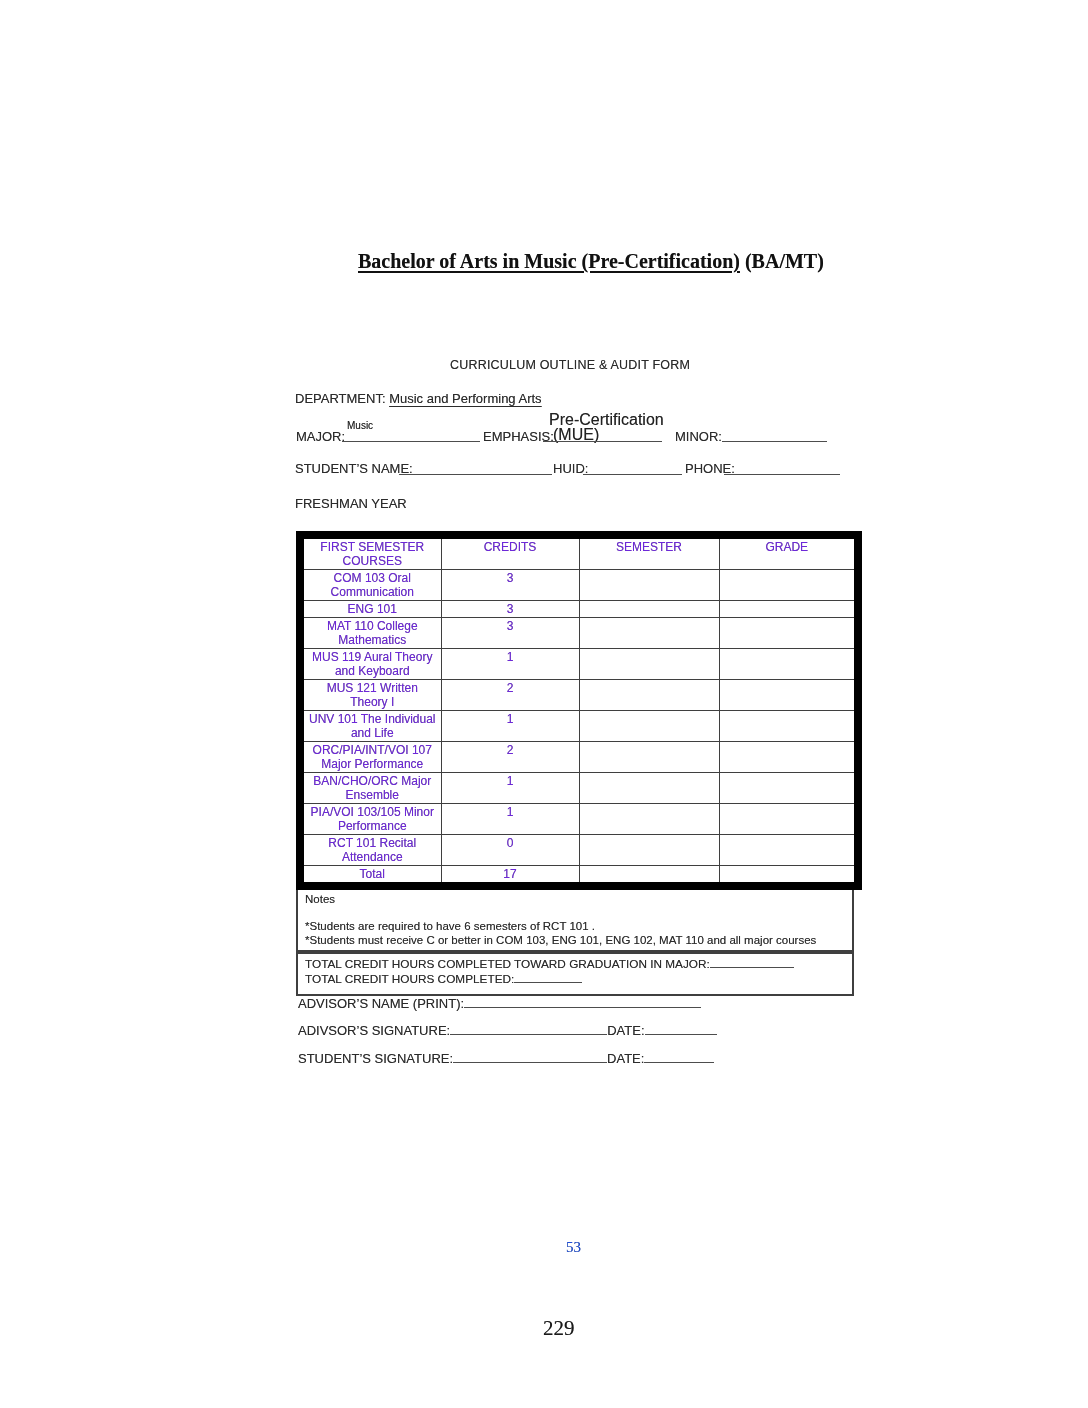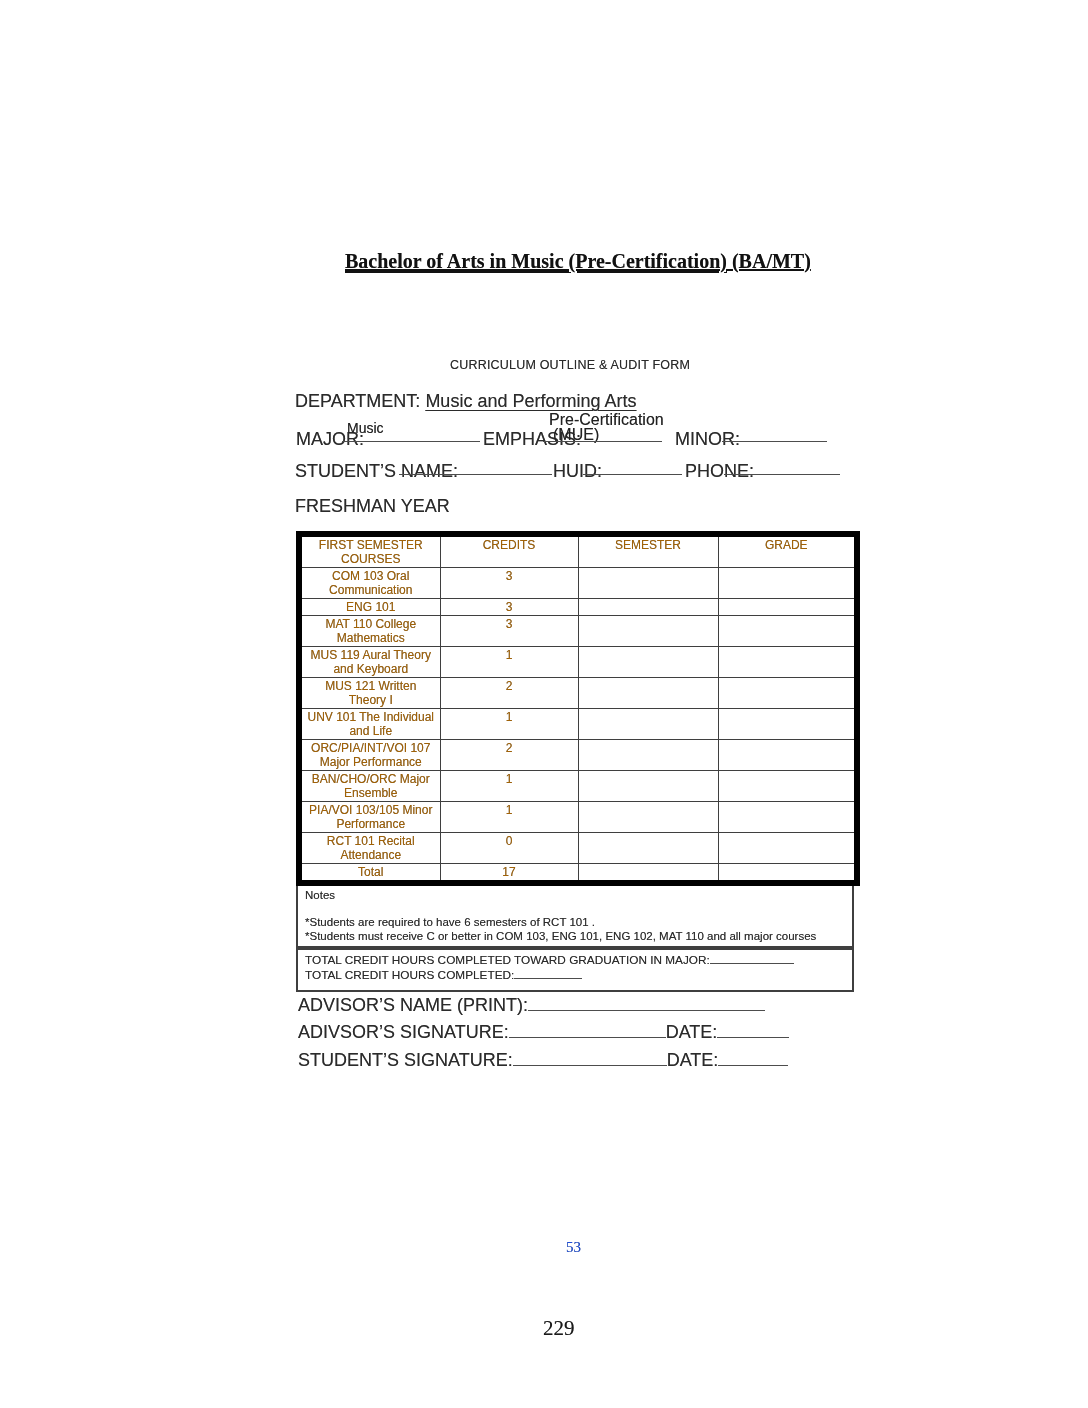--- a/index.html
+++ b/index.html
@@ -2,47 +2,47 @@
 <html><head>
 <meta charset="utf-8">
 <style>
   html,body{margin:0;padding:0;background:#ffffff;}
   .page{position:relative;width:1088px;height:1408px;background:#fff;overflow:hidden;
         font-family:"Liberation Sans",sans-serif;color:#2b2b2b;}
   .abs{position:absolute;white-space:nowrap;}
   .title{font-family:"Liberation Serif",serif;font-weight:bold;font-size:20px;color:#111;}
   .title .t-u{text-decoration:underline;text-decoration-thickness:2px;text-underline-offset:3px;}
   .h-form{font-size:12.5px;letter-spacing:.2px;}
-  .lbl{font-size:18px;}
-  .fill{font-size:14px;color:#222;}
+  .lbl{font-size:13px;}
+  .fill{font-size:10px;color:#222;}
   .fill-sm{font-size:16px;color:#222;}
   .u-line{position:absolute;height:1.4px;background:#4d4d4d;}
   .blank{display:inline-block;border-bottom:1.4px solid #4d4d4d;height:12px;}
   .dept-val{text-decoration:underline;text-underline-offset:2.5px;text-decoration-thickness:1.3px;}
   
   .tablewrap{position:absolute;left:296px;top:531px;width:558px;}
   table.course{border-collapse:collapse;width:100%;table-layout:fixed;
-        font-size:12px;line-height:14px;color:#a16207;border:6px solid #000000;padding-left:15px;}
+        font-size:12px;line-height:14px;color:#6d28d9;border:8px solid #000000;padding-left:15px;}
   table.course th,table.course td{border:1px solid #3f3f3f;text-align:center;
         vertical-align:top;padding:1px 3px;font-weight:normal;overflow:hidden;}
   .notesbox{border:2px solid #3f3f3f;border-top:0;height:56px;padding:2px 7px;
         font-size:11.5px;line-height:14px;text-align:left;}
   .notesbox .note-lines{margin-top:13px;}
   .totalsbox{border:2px solid #3f3f3f;border-top:2px solid #3f3f3f;height:34px;
         padding:3px 7px;font-size:11.8px;line-height:15px;text-align:left;}
   .pnum-sm{font-family:"Liberation Serif",serif;font-size:15px;color:#1d4ed8;}
   .pnum-lg{font-family:"Liberation Serif",serif;font-size:21px;color:#1a1a1a;}
   .scan{text-shadow:0 0 .4px rgba(40,40,40,.55);}
 </style>
 </head>
 <body>
 
 <div class="page scan">
 
-  <div class="abs title" style="left:345px;top:250px;text-decoration:underline;">
+  <div class="abs title" style="left:358px;top:250px;">
     <span class="t-u">Bachelor of Arts in Music (Pre-Certification)</span><span> (BA/MT)</span>
   </div>
 
   <div class="abs h-form" style="left:450px;top:358px;">CURRICULUM OUTLINE &amp; AUDIT FORM</div>
 
   <div class="abs lbl" style="left:295px;top:391px;">
     <span>DEPARTMENT:</span>
     <span class="dept-val">Music and Performing Arts</span>
   </div>
 

